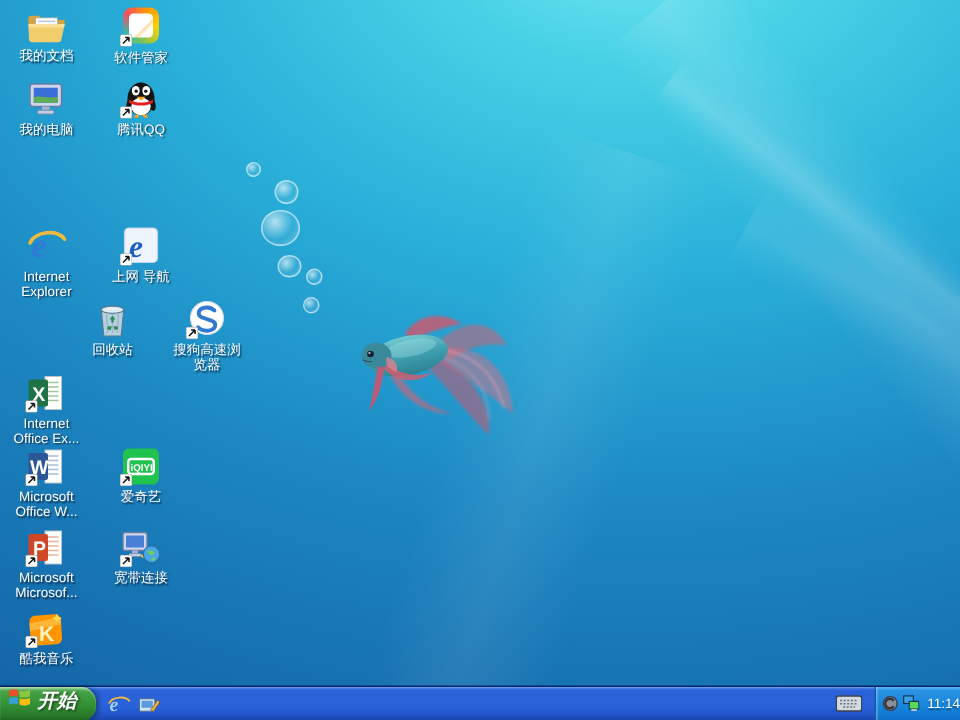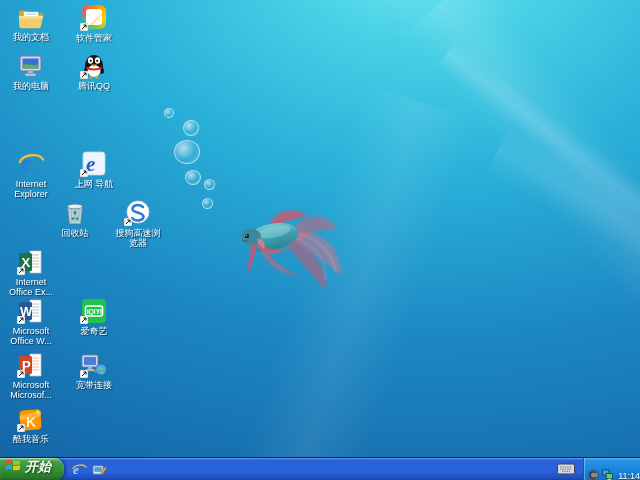--- a/index.html
+++ b/index.html
@@ -42,21 +42,21 @@
   .startbtn{height:23px;width:64px;display:flex;gap:4px;padding-left:5px;
     box-sizing:border-box;border-radius:0 10px 10px 0;cursor:pointer;
     background:linear-gradient(180deg,#86ca86 0%,#44a144 14%,#338f33 55%,#287728 85%,#1e5f1e 100%);
     box-shadow:inset 0 1px 1px rgba(255,255,255,.4),2px 0 3px rgba(0,0,0,.35);}
   .startbtn span{color:#fff;font-size:13px;font-weight:bold;font-style:italic;
     text-shadow:1px 1px 2px rgba(0,0,0,.55);}
   .ql{display:flex;align-items:center;gap:5px;margin-left:8px;}
   .ql .qicon{width:15px;height:15px;cursor:pointer;}
   .tb-spacer{flex:1;}
   .kbd-icon{width:18px;height:12px;margin-right:8px;cursor:pointer;}
-  .tray{height:23px;width:57px;display:flex;align-items:flex-end;gap:3px;padding-left:4px;
+  .tray{height:23px;width:57px;display:flex;align-items:center;gap:3px;padding-left:4px;
     box-sizing:border-box;border-left:1px solid #0b5cab;
     box-shadow:inset 1px 0 1px rgba(255,255,255,.35);
     background:linear-gradient(180deg,#5ab2f2 0%,#2a92e4 10%,#1583db 60%,#0f6ec6 100%);}
   .tray .ticon{width:12px;height:12px;cursor:pointer;}
   .clock{color:#fff;font-size:9px;margin-left:2px;text-shadow:0 1px 1px rgba(0,0,0,.4);cursor:pointer;}
 </style>
 </head>
 <body>
 
 <div class="screen">

